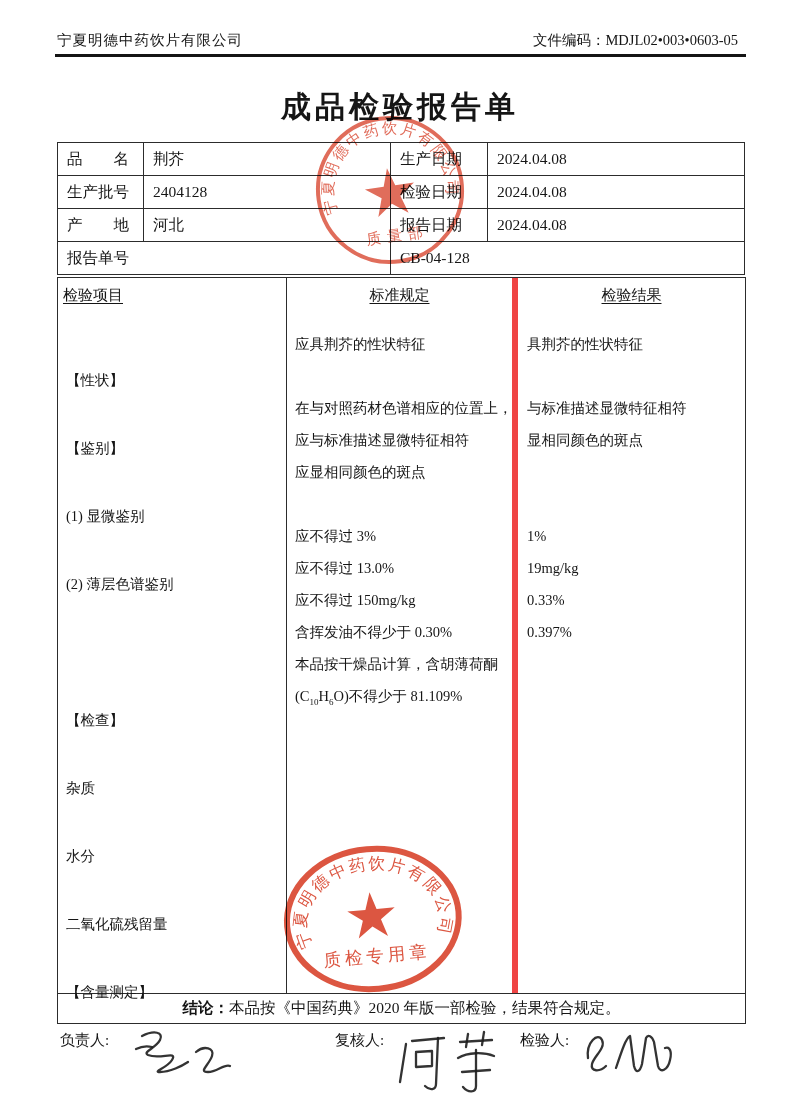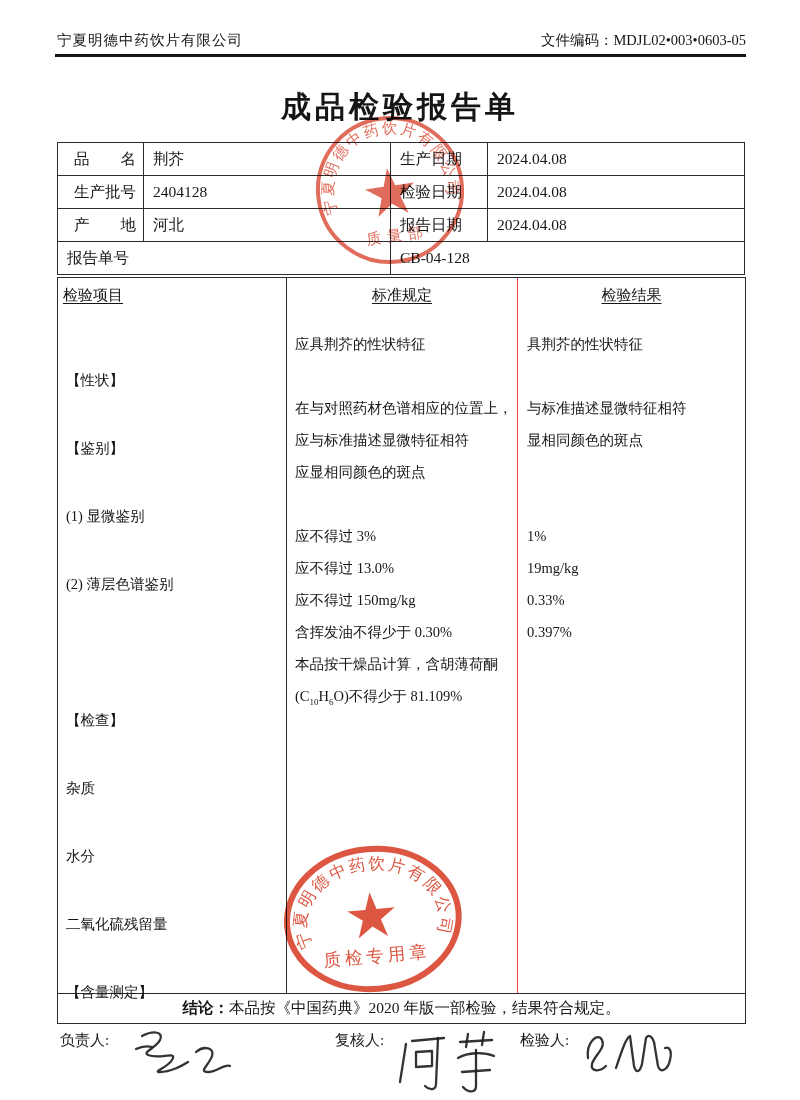--- a/index.html
+++ b/index.html
@@ -3,37 +3,37 @@
 <meta charset="utf-8">
 <style>
   html,body{margin:0;padding:0;}
   body{
     width:800px;height:1100px;position:relative;background:#ffffff;
     font-family:"Liberation Serif","DejaVu Serif",serif;color:#151515;
     overflow:hidden;
   }
   
   .hdr-company{position:absolute;left:57px;top:31px;font-size:14.5px;letter-spacing:1px;}
-  .hdr-code{position:absolute;right:54px;top:31px;font-size:14.5px;}
+  .hdr-code{position:absolute;right:62px;top:31px;font-size:14.5px;}
   .hdr-rule{position:absolute;left:55px;top:54px;width:691px;height:3px;background:#141414;}
   
   .title{position:absolute;left:0;top:87px;width:100%;text-align:center;
     font-size:30px;font-weight:bold;letter-spacing:4px;}
   
   table.info{position:absolute;left:57px;top:142px;border-collapse:collapse;table-layout:fixed;}
   table.info td{border:1px solid #2c2c2c;height:32px;font-size:15.5px;padding:0 0 0 9px;
     white-space:nowrap;overflow:hidden;}
-  td.c1{width:76px;text-align:center;} td.c2{width:237px;} td.c3{width:87px;} td.c4{width:247px;}
+  td.c1{width:76px;} td.c2{width:237px;} td.c3{width:87px;} td.c4{width:247px;}
   
   .main{position:absolute;left:57px;top:277px;width:689px;height:747px;
     border:1px solid #2c2c2c;box-sizing:border-box;}
   .cols{display:flex;height:715px;}
   .col{box-sizing:border-box;height:100%;}
   .col.a{width:229px;border-right:1px solid #2c2c2c;}
-  .col.b{width:231px;border-right:1px solid #ef4444;}
+  .col.b{width:231px;border-right:6px solid #ef4444;}
   .col.c{flex:1;}
   .chdr{padding-top:8px;height:50px;box-sizing:border-box;font-size:15px;}
   .chdr span{text-decoration:underline;text-underline-offset:3px;margin-top:34px;}
   .col.a .chdr{padding-left:5px;text-align:left;}
   .col.b .chdr,.col.c .chdr{text-align:center;}
   .line{height:32px;line-height:32px;font-size:14.5px;white-space:nowrap;overflow:visible;}
   .col.a .line{padding-left:8px;margin-top:36px;}
   .col.b .line{padding-left:8px;}
   .col.c .line{padding-left:9px;}
   .line sub{font-size:9px;}

